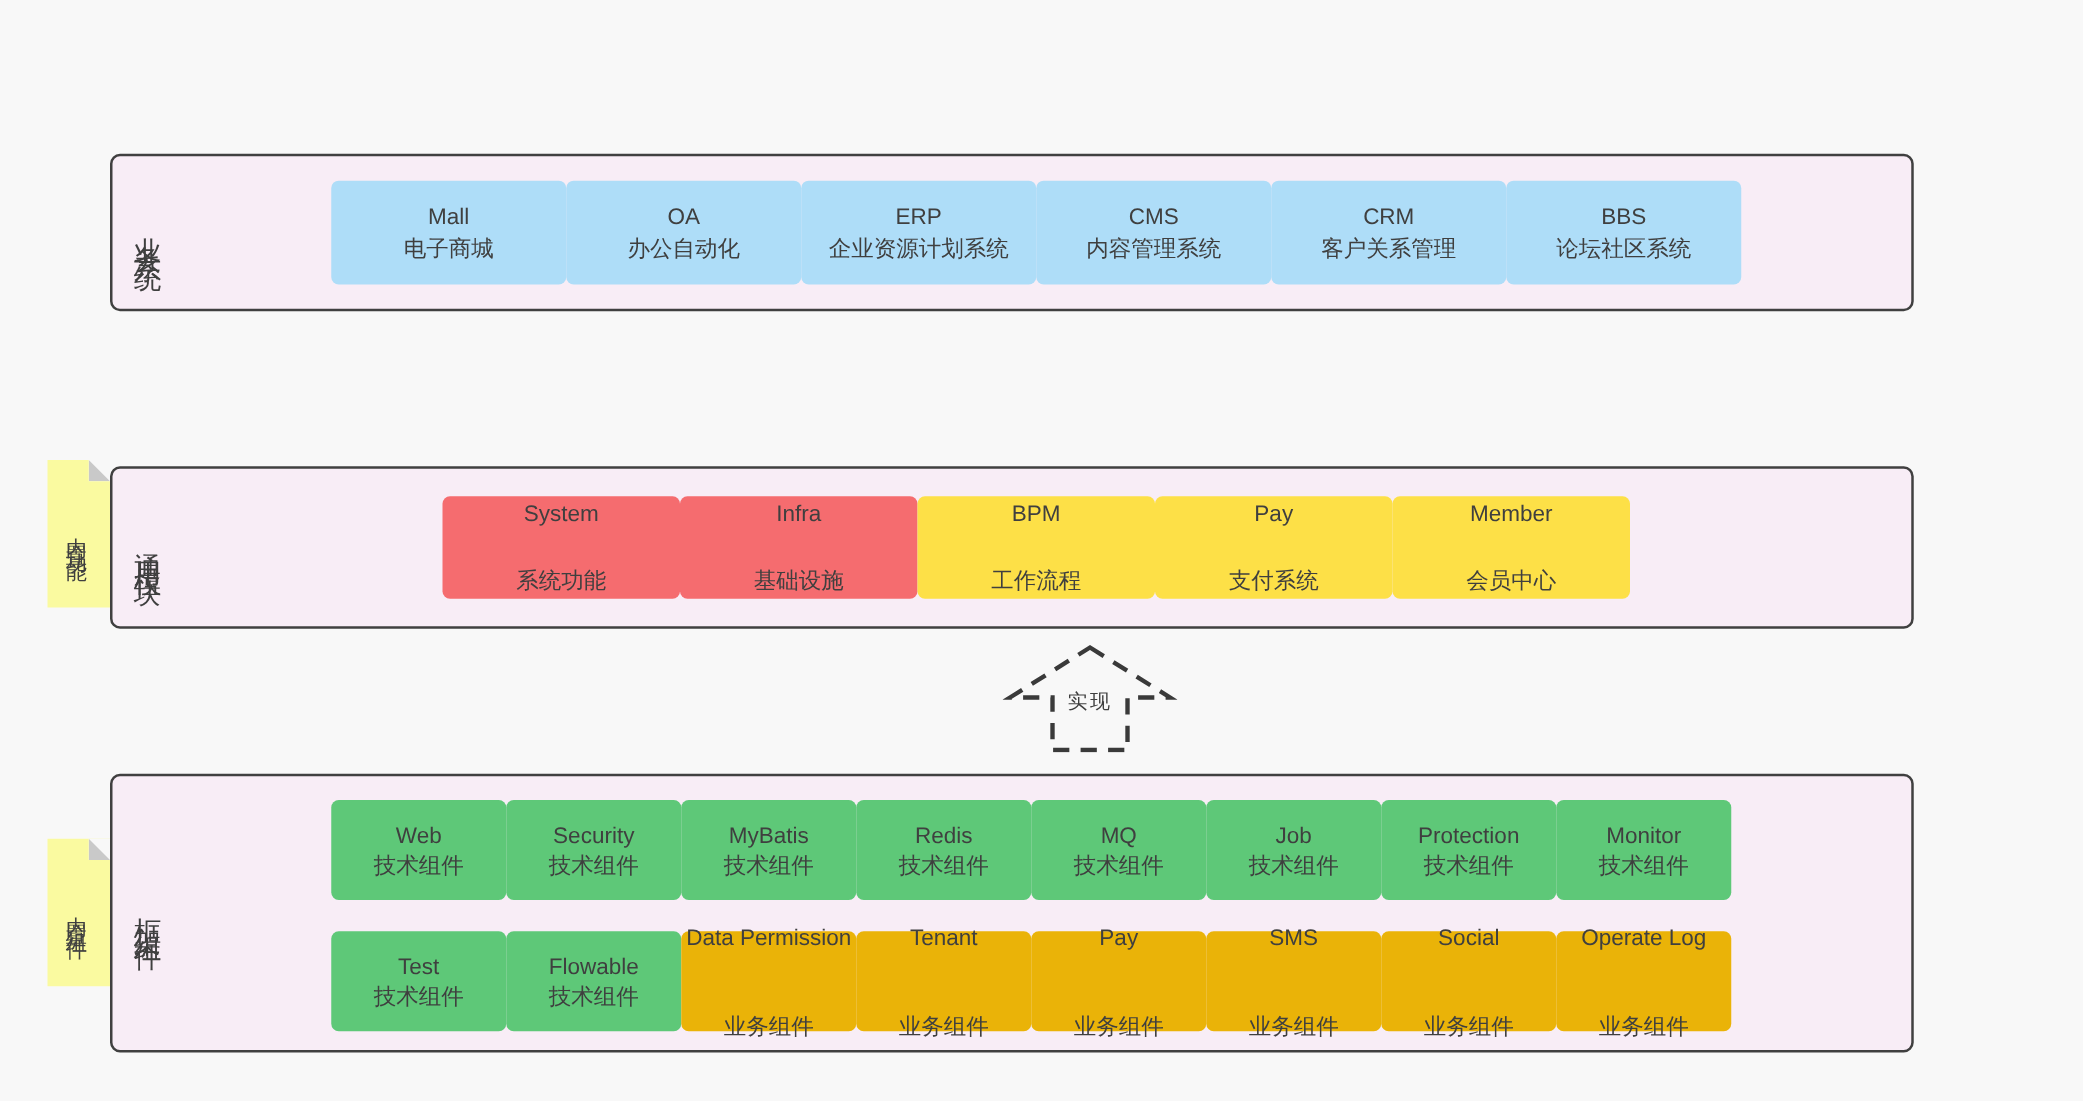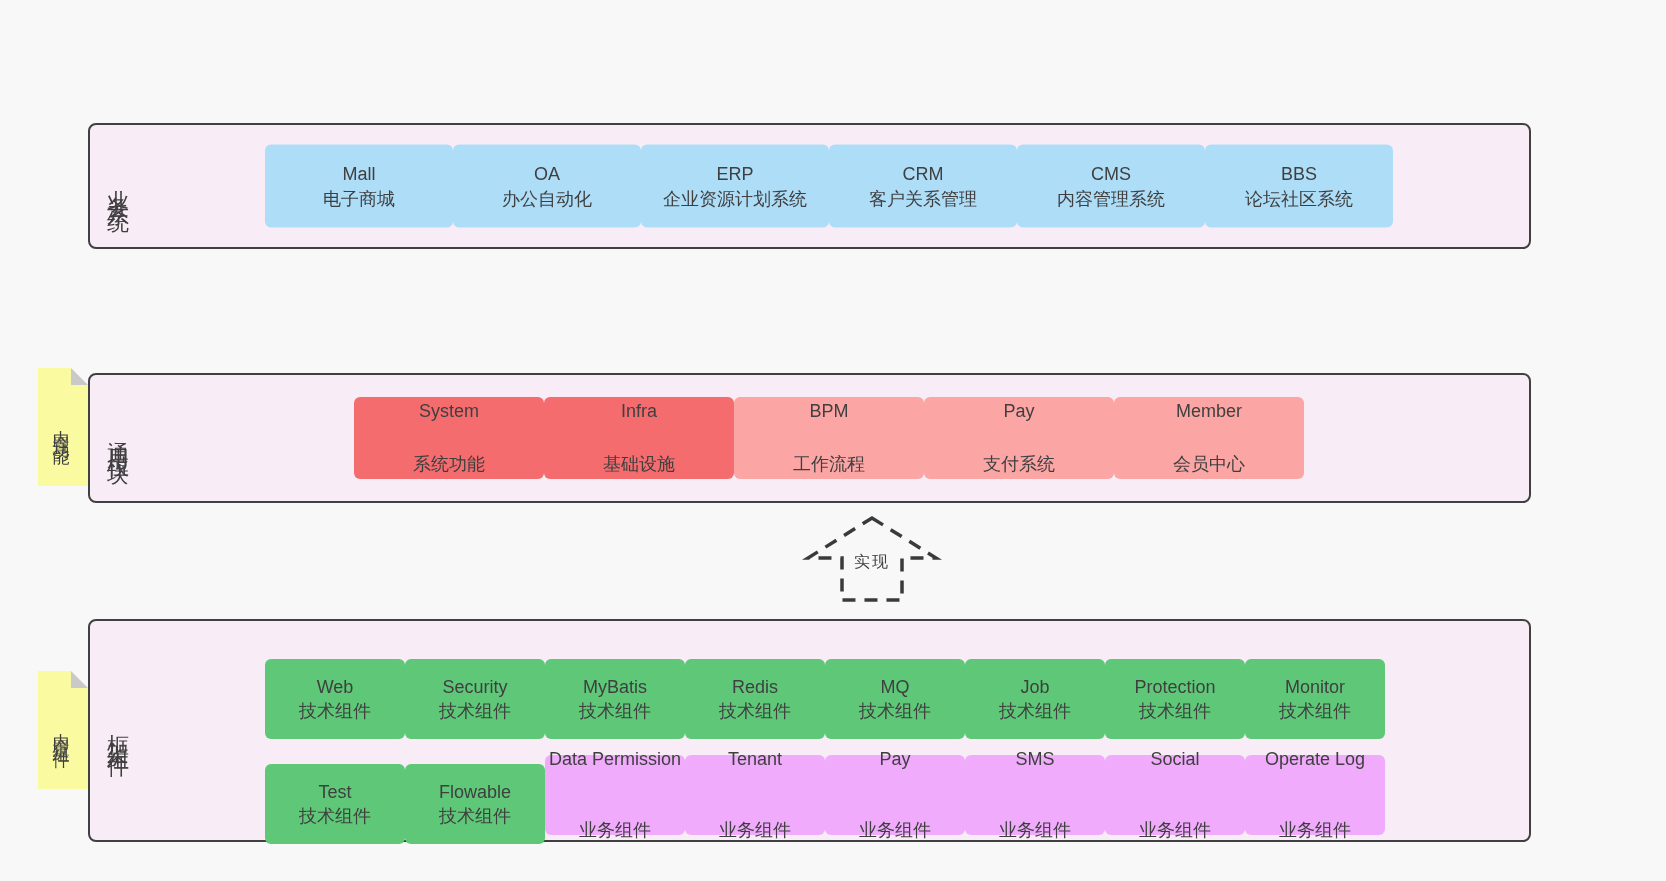--- a/index.html
+++ b/index.html
@@ -72,23 +72,23 @@
     line-height: 25px;
     color: #3f3f3f;
   }
   .box .box-title, .box .box-sub { width: 100%; }
   .w188 { width: 188px; height: 83px; }
   .w190 { width: 190px; height: 82px; gap: 28px; }
   .w140 { width: 140px; height: 80px; line-height: 24px; }
 
   .blue   { background: #aeddf8; }
   .red    { background: #f56c6f; }
-  .pink   { background: #fca5a5; }
-  .gdark  { background: #5ec878; margin-top: 19px; }
-  .glight { background: #f0abfc; gap: 47px; }
+  .pink   { background: #fde047; }
+  .gdark  { background: #5ec878; }
+  .glight { background: #eab308; gap: 47px; }
 
   
   .note {
     position: absolute;
     left: 38px;
     width: 50px;
     height: 118px;
     background: #fafaa0;
     z-index: 1;
   }
@@ -157,26 +157,26 @@
       </div>
       <div class="box w188 blue">
         <div class="box-title">OA</div>
         <div class="box-sub">办公自动化</div>
       </div>
       <div class="box w188 blue">
         <div class="box-title">ERP</div>
         <div class="box-sub">企业资源计划系统</div>
       </div>
       <div class="box w188 blue">
+        <div class="box-title">CMS</div>
+        <div class="box-sub">内容管理系统</div>
+      </div>
+      <div class="box w188 blue">
         <div class="box-title">CRM</div>
         <div class="box-sub">客户关系管理</div>
-      </div>
-      <div class="box w188 blue">
-        <div class="box-title">CMS</div>
-        <div class="box-sub">内容管理系统</div>
       </div>
       <div class="box w188 blue">
         <div class="box-title">BBS</div>
         <div class="box-sub">论坛社区系统</div>
       </div>
     </div>
   </div>
 
 
   <div class="note note-modules">

